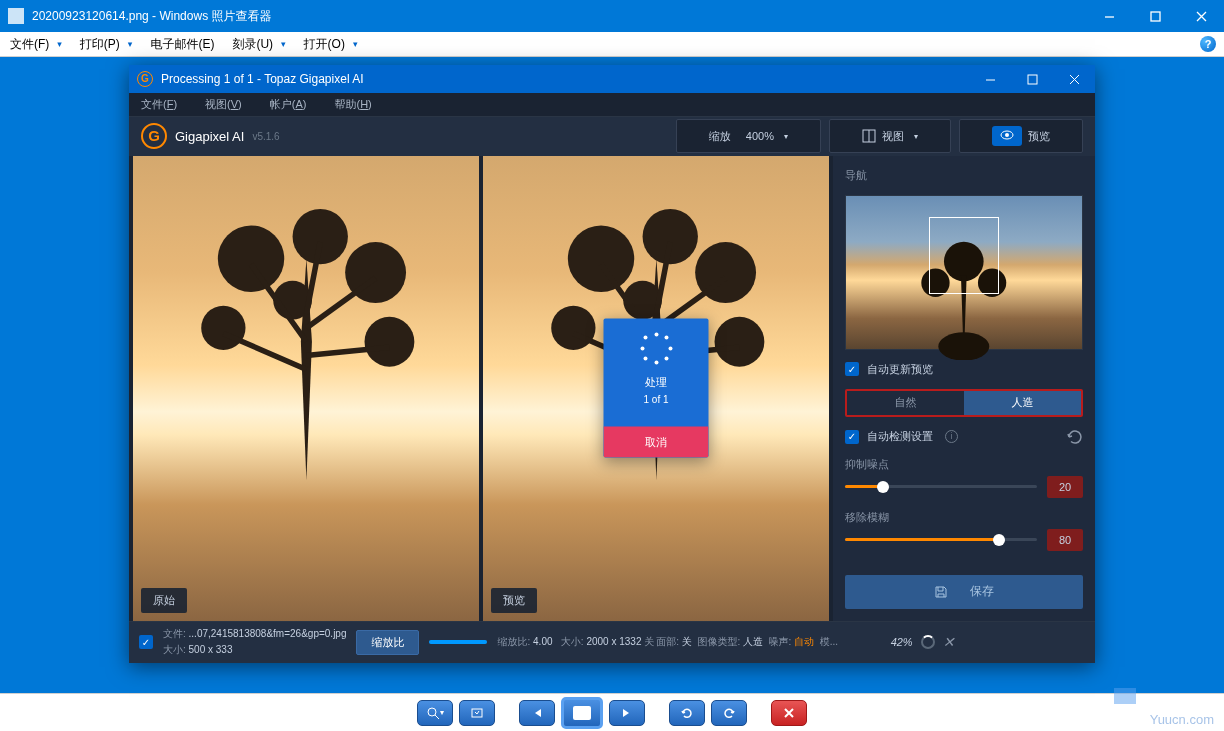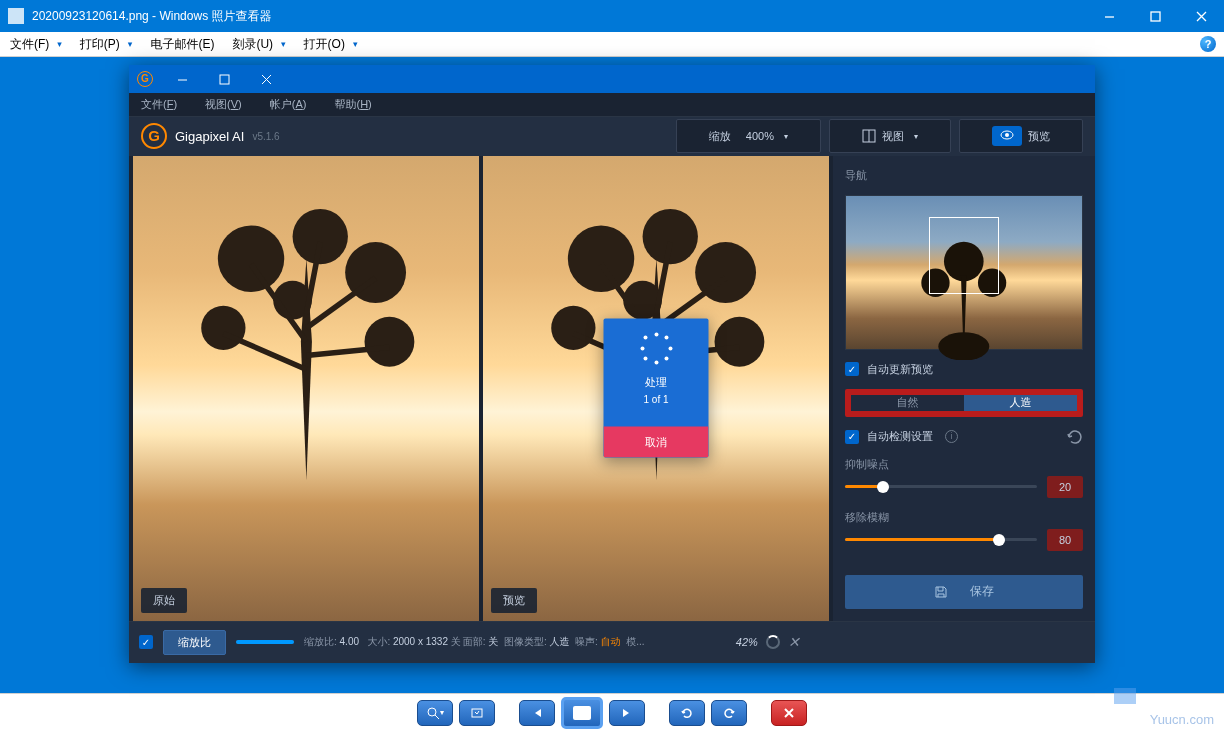--- a/index.html
+++ b/index.html
@@ -55,21 +55,21 @@
 .right-panel { width: 262px; background: #1f2a3d; padding: 12px; display: flex; flex-direction: column; gap: 12px; }
 .section-label { color: #8a96a8; font-size: 11px; }
 .nav-thumb { height: 155px; background: linear-gradient(to bottom, #6a8fb5 0%, #8daac4 30%, #d4a86e 45%, #ffd999 55%, #8b6642 80%, #5a4530 100%); position: relative; border: 1px solid #2a3545; }
 .nav-thumb .sel-box { position: absolute; border: 1.5px solid #fff; top: 14%; left: 35%; width: 30%; height: 50%; }
 .nav-plant { position: absolute; bottom: 10%; left: 20%; width: 60%; height: 75%; }
 
 .checkbox-row { display: flex; align-items: center; gap: 8px; color: #c5d0e0; font-size: 11px; }
 .chk { width: 14px; height: 14px; background: #0066cc; border-radius: 2px; display: flex; align-items: center; justify-content: center; color: #fff; font-size: 10px; }
 .info-icon { width: 13px; height: 13px; border-radius: 50%; border: 1px solid #6b7888; color: #6b7888; font-size: 9px; text-align: center; line-height: 11px; margin-left: 4px; }
 
-.mode-tabs { display: flex; height: 28px; border: 6px solid #b91c1c; border-radius: 2px; }
+.mode-tabs { display: flex; height: 28px; border: 2px solid #b91c1c; border-radius: 2px; }
 .mode-tab { flex: 1; display: flex; align-items: center; justify-content: center; color: #8a96a8; font-size: 11px; }
 .mode-tab.active { background: #2e5a8f; color: #fff; }
 
 .auto-detect-row { display: flex; align-items: center; justify-content: space-between; }
 .refresh-icon { width: 16px; height: 16px; color: #8a96a8; }
 
 .slider-group { display: flex; flex-direction: column; gap: 4px; }
 .slider-label { color: #8a96a8; font-size: 11px; }
 .slider-row { display: flex; align-items: center; gap: 10px; }
 .slider-track { flex: 1; height: 3px; background: #3a4658; position: relative; border-radius: 2px; }
@@ -145,20 +145,21 @@
       <span>打开(O)</span>
     </span>
   <div class="help-icon">?</div>
 </div>
 
 <div class="viewer-area">
 
   <div class="inner-window">
     <div class="inner-titlebar">
       <div class="g-icon">G</div>
+      <div style="flex:1">Processing 1 of 1 - Topaz Gigapixel AI</div>
       <div class="inner-controls">
         <div>
             <svg width="11" height="11" stroke="#fff" fill="none">
               <path d="M1 6 H10"></path>
             </svg>
           </div>
         <div>
             <svg width="11" height="11" stroke="#fff" fill="none">
               <rect x="1" y="1" width="9" height="9"></rect>
             </svg>
@@ -326,20 +327,24 @@
           <svg width="14" height="14" fill="currentColor">
               <path d="M2 2 h8 l2 2 v8 h-10 z M4 2 v4 h5 v-4 M4 12 v-3 h6 v3" fill="none" stroke="currentColor"></path>
             </svg>
           <span>保存</span>
         </div>
       </div>
     </div>
 
     <div class="bottom-bar">
       <div class="chk">✓</div>
+      <div class="file-info">
+        <div><span>文件:</span> <span style="color:#c5d0e0">...07,2415813808&amp;fm=26&amp;gp=0.jpg</span></div>
+        <div><span>大小:</span> <span style="color:#c5d0e0">500 x 333</span></div>
+      </div>
       <div class="scale-btn">缩放比</div>
       <div class="progress-bar" style="width:58px">
           <div class="progress-fill" style="width:100%"></div>
         </div>
       <div class="meta-info">
         <div>
           <span>缩放比:</span> <span style="color:#c5d0e0">4.00</span>
           &nbsp;&nbsp;<span>大小:</span> <span style="color:#c5d0e0">2000 x 1332</span> 关
         </div>
         <div>

